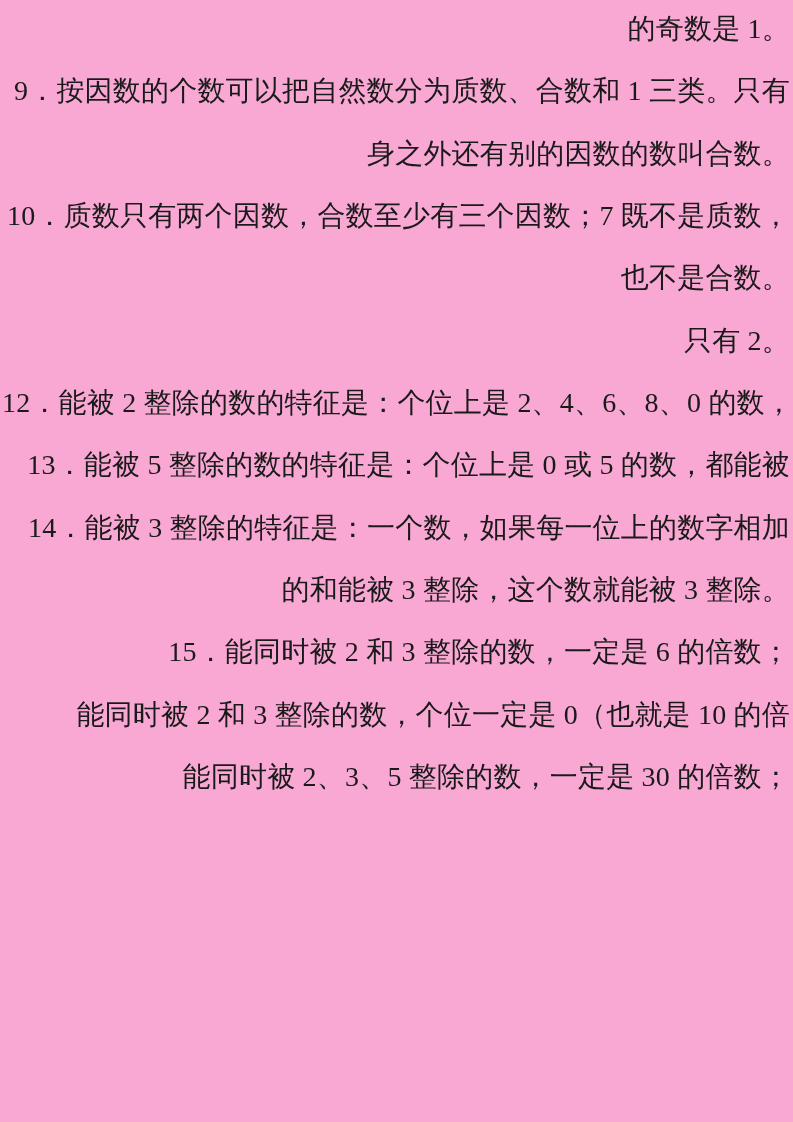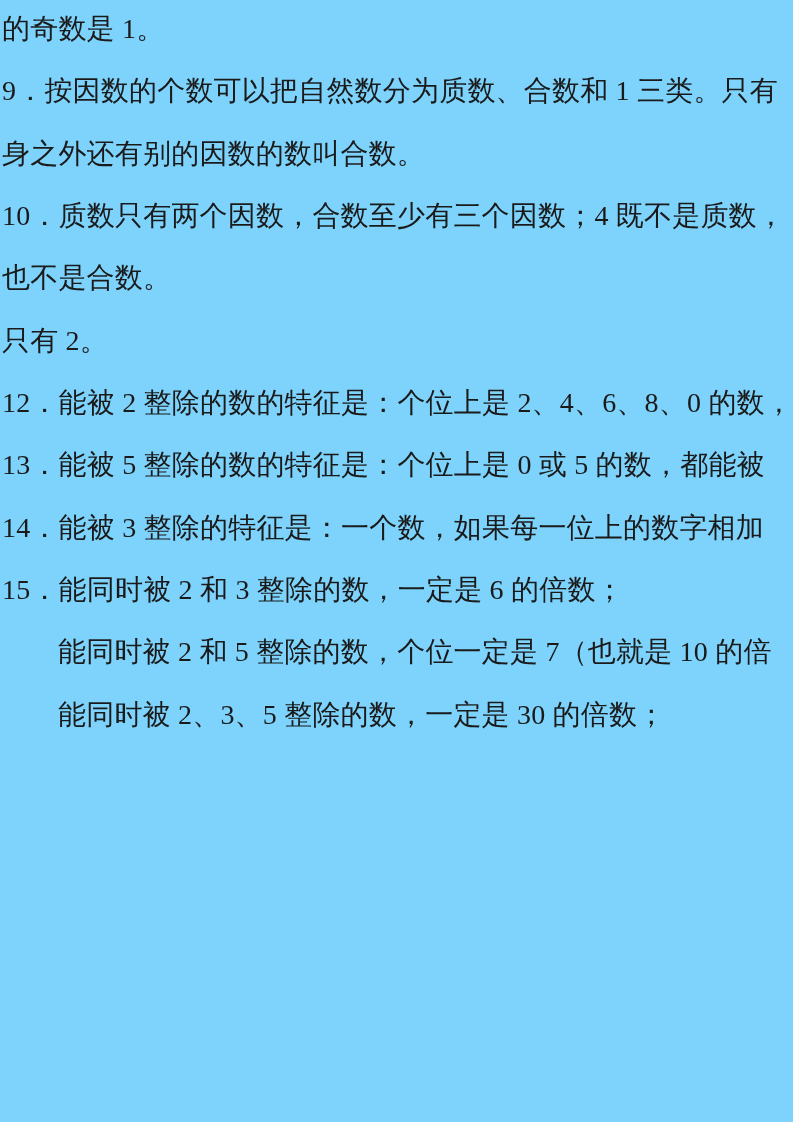--- a/index.html
+++ b/index.html
@@ -33,28 +33,29 @@
     white-space: nowrap;
     letter-spacing: 0.2px;
   }
   .line.indented {
     padding-left: 56px;
   }
 </style>
 </head>
 <body>
 
-<div class="page" style="background: #7dd3fc;">
+<div class="page" style="background: #f9a8d4; text-align: right;">
   <div class="doc" style="color: rgb(26, 26, 26);">
       <div class="line">的奇数是 1。</div>
       <div class="line">9．按因数的个数可以把自然数分为质数、合数和 1 三类。只有</div>
       <div class="line">身之外还有别的因数的数叫合数。</div>
-      <div class="line">10．质数只有两个因数，合数至少有三个因数；4 既不是质数，</div>
+      <div class="line">10．质数只有两个因数，合数至少有三个因数；7 既不是质数，</div>
       <div class="line">也不是合数。</div>
       <div class="line">只有 2。</div>
       <div class="line">12．能被 2 整除的数的特征是：个位上是 2、4、6、8、0 的数，</div>
       <div class="line">13．能被 5 整除的数的特征是：个位上是 0 或 5 的数，都能被</div>
       <div class="line">14．能被 3 整除的特征是：一个数，如果每一位上的数字相加</div>
+      <div class="line indented">的和能被 3 整除，这个数就能被 3 整除。</div>
       <div class="line">15．能同时被 2 和 3 整除的数，一定是 6 的倍数；</div>
-      <div class="line indented">能同时被 2 和 5 整除的数，个位一定是 7（也就是 10 的倍</div>
+      <div class="line indented">能同时被 2 和 3 整除的数，个位一定是 0（也就是 10 的倍</div>
       <div class="line indented">能同时被 2、3、5 整除的数，一定是 30 的倍数；</div>
     </div>
 </div>
 
 </body></html>

